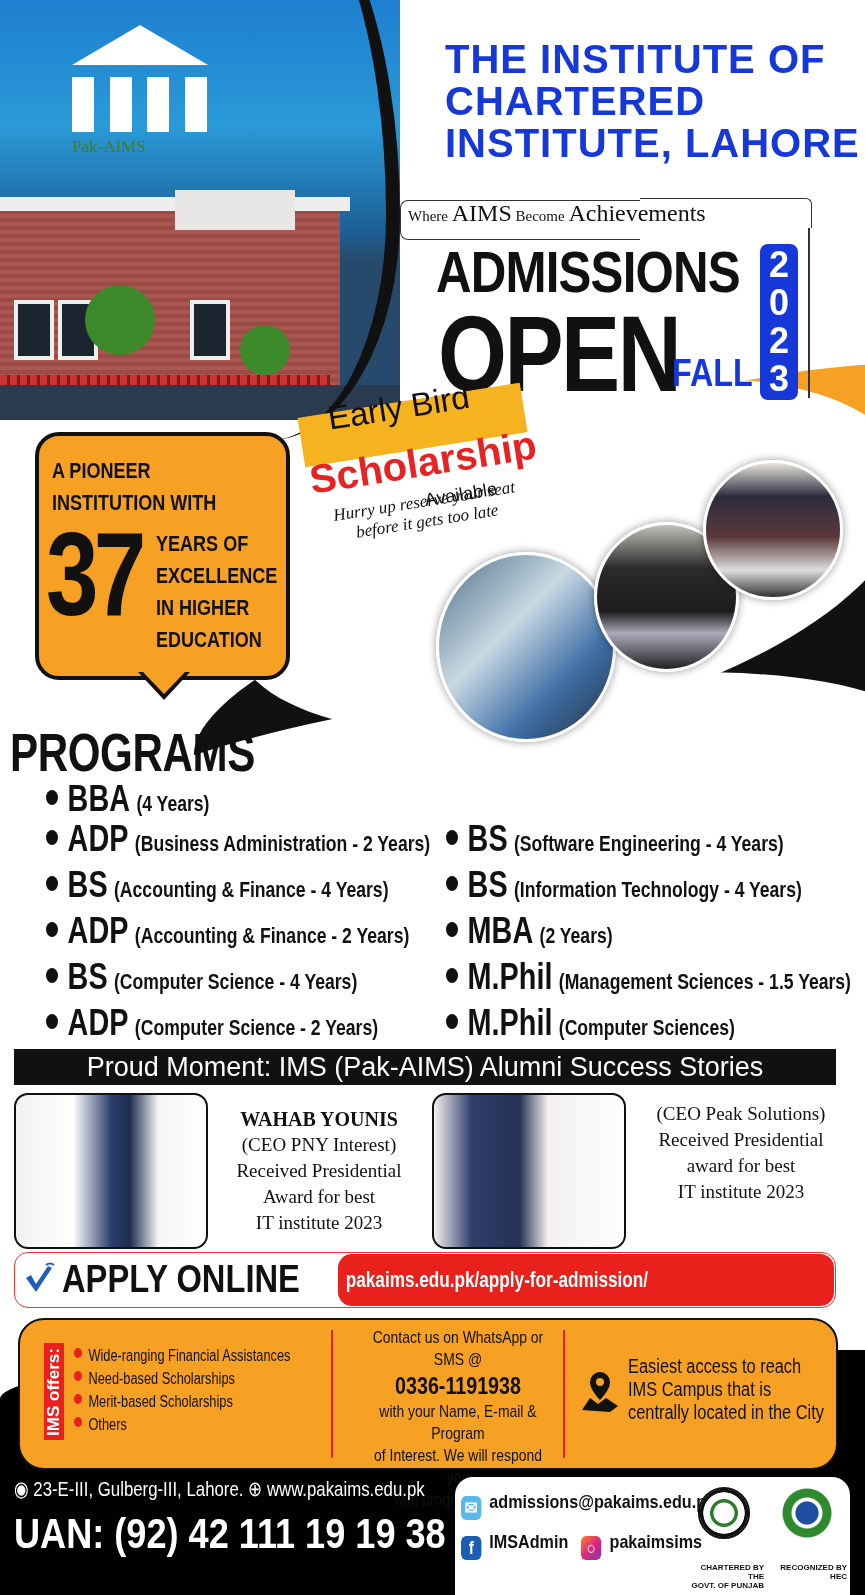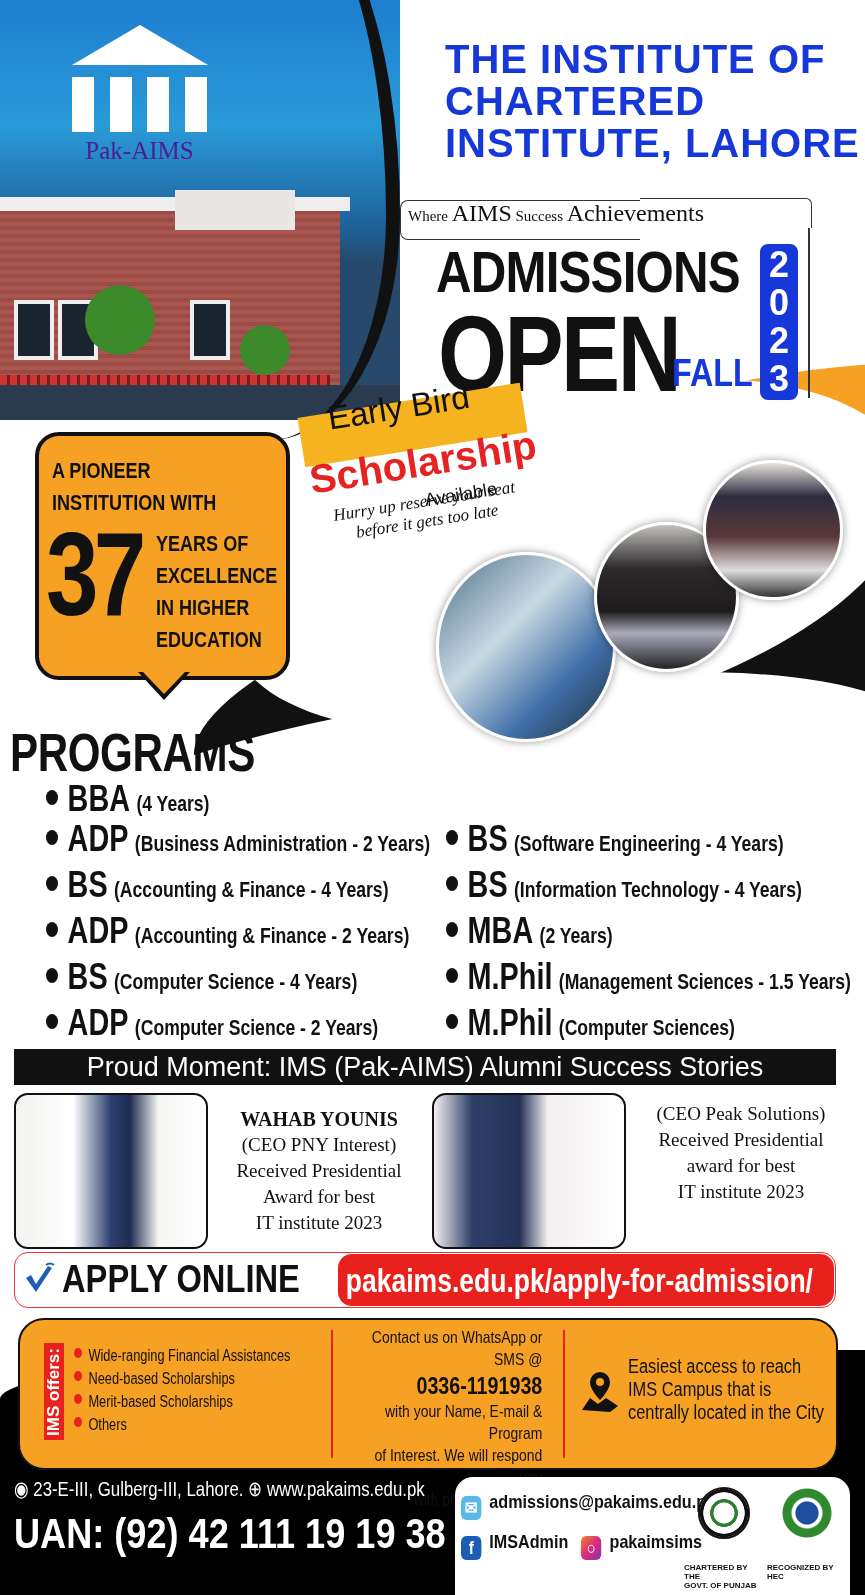--- a/index.html
+++ b/index.html
@@ -17,21 +17,21 @@
   .building .win { position:absolute; width:40px; height:60px; background:#1a2530; border:4px solid #eee; }
   .building .tree { position:absolute; border-radius:50%; background:#3d8a2a; }
   .ground { position:absolute; left:0; top:385px; width:400px; height:40px; background:#2b3b4f; }
   .pots { position:absolute; left:0; top:375px; width:330px; height:12px;
     background: repeating-linear-gradient(90deg, #c33 0 7px, #7a1d1d 7px 10px); }
 
   .logo { left: 72px; top: 25px; width: 135px; height: 145px; }
   .logo .pediment { width:0; height:0; border-left:68px solid transparent; border-right:68px solid transparent; border-bottom:40px solid #fff; margin:0 auto; }
   .logo .cols { display:flex; justify-content:space-between; margin-top:12px; height:55px; }
   .logo .col { width:22px; background:#fff; }
-  .logo .name { color:#4c1d95; font-family:"Liberation Serif", serif; font-size:25px; text-align:center; margin-top:5px; }
+  .logo .name { color:#4d7c0f; font-family:"Liberation Serif", serif; font-size:17px; text-align:left; margin-top:5px; }
 
   
   .arc { left: 140px; top: -120px; width: 260px; height: 560px; border-right: 14px solid #111; border-radius: 0 50% 50% 0 / 0 60% 40% 0; }
 
   
   .title { left: 400px; top: 38px; width: 440px; color: #1638d8; font-weight: 900; font-size: 40px; line-height: 42px; letter-spacing: 1px; margin-left: 45px; }
   .tagline-box { left: 400px; top: 200px; width: 410px; height: 40px; border: 1.5px solid #333; border-right:none; border-radius: 8px 0 0 8px; }
   .tagline-box2 { left: 640px; top: 198px; width: 172px; height: 30px; border-top:1.5px solid #333; border-right:1.5px solid #333; border-radius: 0 6px 0 0; }
   .tagline { left: 408px; top: 200px; width: 400px; font-family: "Liberation Serif", serif; font-size: 15px; white-space: nowrap; }
   .tagline .big { font-size: 24px; }
@@ -82,48 +82,48 @@
   .ap2 { left: 432px; top: 1093px; width: 194px; height: 156px; background: linear-gradient(90deg,#f4efef 0%,#2e3f6a 20%,#243256 45%,#f4f0f0 60%,#fff 100%); }
   .alumni-text { font-family: "Liberation Serif", serif; text-align: center; font-size: 19px; line-height: 26px; }
   .alumni-text .nm { font-weight: bold; font-size: 20px; }
   .at1 { left: 214px; top: 1106px; width: 210px; }
   .at2 { left: 628px; top: 1101px; width: 226px; }
 
   
   .apply { left: 14px; top: 1252px; width: 822px; height: 56px; border: 1.5px solid #e33; border-radius: 14px; background: #fff; }
   .apply-icon { left: 22px; top: 1262px; width: 36px; height: 36px; }
   .apply-label { left: 62px; top: 1258px; font-weight: 900; font-size: 38px; transform: scaleX(0.86); transform-origin: left; white-space: nowrap; }
-  .apply-url { left: 338px; top: 1254px; width: 496px; height: 52px; background: #e8211c; border-radius: 14px; color: #fff; font-weight: bold; font-size: 34px; line-height: 52px; white-space: nowrap; overflow: hidden; }
+  .apply-url { left: 338px; top: 1254px; width: 496px; height: 52px; background: #e8211c; border-radius: 14px; color: #fff; font-weight: bold; font-size: 22px; line-height: 52px; white-space: nowrap; overflow: hidden; }
   .apply-url span { display:inline-block; transform: scaleX(0.78); transform-origin: left; padding-left: 10px; }
 
   
   .bottom-black { left: 0; top: 1350px; width: 865px; height: 245px; background: #000; border-radius: 60% 0 0 0 / 20% 0 0 0; }
   .offers { left: 18px; top: 1318px; width: 820px; height: 152px; background: #f6a024; border: 2px solid #111; border-radius: 26px; }
   .offers-vert { left: 44px; top: 1343px; width: 20px; height: 97px; background: #e8211c; }
   .offers-vert span { position:absolute; left: 50%; top: 50%; transform: translate(-50%,-50%) rotate(-90deg); color: #fff; font-weight: bold; font-size: 17px; white-space: nowrap; }
   .offer-list { left: 74px; top: 1344px; font-size: 16px; line-height: 23px; list-style: none; }
   .offer-list li { white-space: nowrap; transform: scaleX(0.8); transform-origin: left; }
   .offer-list .bdot { display:inline-block; width: 10px; height: 10px; border-radius: 50%; background: #e8211c; margin-right: 8px; vertical-align: 3px; }
   .vline { width: 2px; height: 128px; background: #e8211c; }
   .v1 { left: 331px; top: 1330px; }
   .v2 { left: 563px; top: 1330px; }
-  .contact { left: 333px; top: 1327px; width: 230px; text-align: right; font-size: 17px; line-height: 22px; }
+  .contact { left: 343px; top: 1327px; width: 230px; text-align: center; font-size: 17px; line-height: 22px; }
   .contact .inner { transform: scaleX(0.82); }
   .contact .num { font-weight: 900; font-size: 24px; line-height: 30px; }
   .access { left: 628px; top: 1355px; font-size: 20px; line-height: 23px; white-space: nowrap; transform: scaleX(0.82); transform-origin: left; }
   .pin { left: 580px; top: 1370px; width: 40px; height: 44px; }
 
   .addr { left: 14px; top: 1477px; color: #fff; font-size: 21px; white-space: nowrap; transform: scaleX(0.8); transform-origin: left; }
   .uan { left: 14px; top: 1510px; color: #fff; font-weight: bold; font-size: 42px; white-space: nowrap; transform: scaleX(0.86); transform-origin: left; }
 
   .contact-card { left: 455px; top: 1477px; width: 395px; height: 118px; background: #fff; border-radius: 18px 18px 0 0; }
   .cc-row { position:absolute; white-space: nowrap; font-weight: bold; font-size: 19px; transform: scaleX(0.85); transform-origin:left; }
   .ic { display:inline-block; width: 24px; height: 24px; border-radius: 6px; vertical-align: -6px; margin-right: 4px; color:#fff; text-align:center; font-size:18px; line-height:24px; }
   .seal { position:absolute; width: 52px; height: 52px; border-radius: 50%; }
-  .seal-label { position:absolute; font-size: 8px; font-weight: bold; text-align: left; line-height: 9px; width: 80px; }
+  .seal-label { position:absolute; font-size: 8px; font-weight: bold; text-align: right; line-height: 9px; width: 80px; }
 </style>
 </head>
 <body>
 
 <div class="abs hero">
   <div class="building">
     <div class="roof"></div>
     <div class="tower"></div>
     <div class="win" style="left:14px;top:95px;"></div>
     <div class="win" style="left:58px;top:95px;"></div>
@@ -157,21 +157,21 @@
   <div>THE INSTITUTE OF</div>
   <div>CHARTERED</div>
   <div>INSTITUTE, LAHORE</div>
 </div>
 
 <div class="abs tagline-box" style="width:240px;"></div>
 <div class="abs tagline-box2"></div>
 <div class="abs tagline">
   <span>Where</span>
   <span class="big">AIMS</span>
-  <span>Success</span>
+  <span>Become</span>
   <span class="big">Achievements</span>
 </div>
 
 <div class="abs admissions">ADMISSIONS</div>
 <div class="abs open">OPEN</div>
 <div class="abs fall">FALL</div>
 <div class="abs year">
   <div>2</div>
   <div>0</div>
   <div>2</div>

